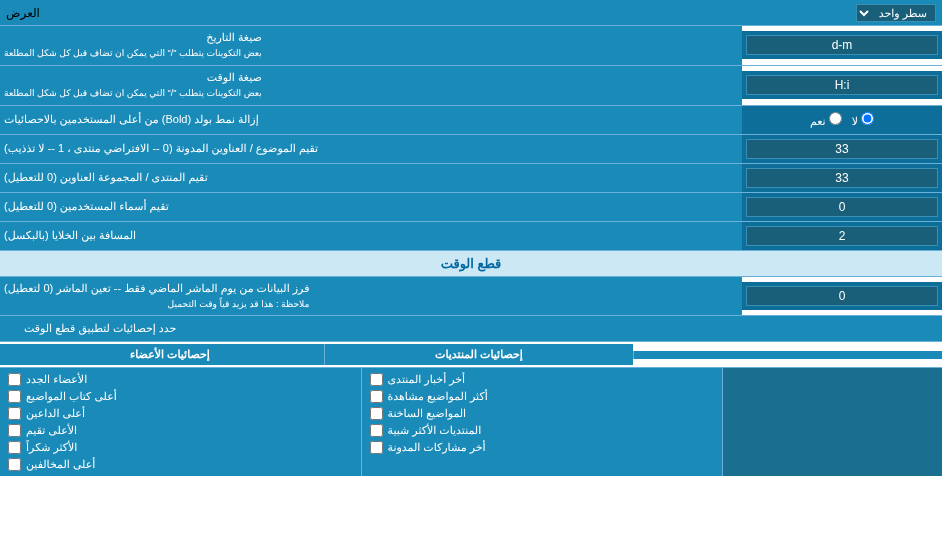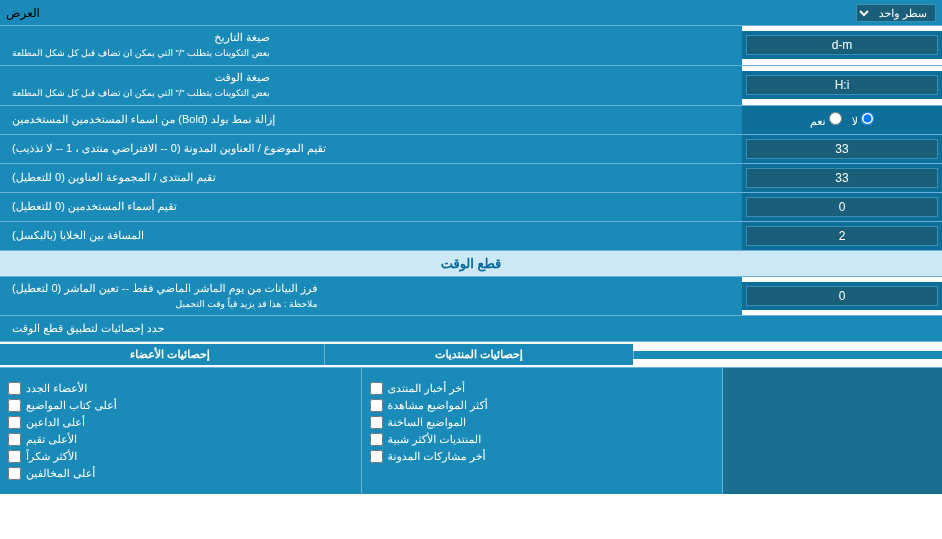--- a/index.html
+++ b/index.html
@@ -12,21 +12,21 @@
     .row {
       display: flex;
       align-items: center;
       border-bottom: 1px solid #6ab0d8;
       min-height: 28px;
     }
     .row-label {
       flex: 1;
       background: #1a8ab8;
       color: #fff;
-      padding: 4px 12px;
+      padding: 4px 4px;
       text-align: right;
       font-size: 11px;
       line-height: 1.4;
       min-height: 28px;
       display: flex;
       align-items: center;
       justify-content: flex-end;
     }
     .row-input {
       width: 200px;
@@ -83,40 +83,40 @@
     }
     .checkboxes-header-cell:last-child { border-left: none; padding-left: 24px; }
     .checkboxes-content-row {
       display: flex;
       min-height: 26px;
     }
     .checkboxes-col {
       flex: 1;
       background: #1a8ab8;
       border-left: 1px solid #6ab0d8;
-      padding: 12px 8px;
+      padding: 3px 8px;
     }
     .checkboxes-col:last-child { border-left: none; }
     .checkbox-item {
       display: flex;
       align-items: center;
       gap: 5px;
       padding: 2px 0;
       color: #fff;
       font-size: 11px;
       justify-content: flex-end;
     }
     .checkbox-item input[type="checkbox"] {
       margin: 0;
     }
     .apply-row {
       background: #1a8ab8;
       color: #fff;
       text-align: center;
-      padding: 4px 12px;
+      padding: 4px 24px;
       font-size: 11px;
       border-bottom: 1px solid #6ab0d8;
       min-height: 26px;
       display: flex;
       align-items: center;
       justify-content: flex-end;
     }
     .top-row {
       display: flex;
       align-items: center;
@@ -167,21 +167,21 @@
         <input type="radio" name="remove_bold" value="no" checked="" style="">
         <span>لا</span>
       </label>
       <label>
         <input type="radio" name="remove_bold" value="yes" style="">
         <span>نعم</span>
       </label>
     </div>
   </div>
   <div class="row-label">
-    <span>إزالة نمط بولد (Bold) من اسماء المستخدمين المستخدمين</span>
+    <span>إزالة نمط بولد (Bold) من أعلى المستخدمين بالاحصائيات</span>
   </div>
 </div>
 
 <div class="row">
   <div class="row-input">
     <input type="text" value="33" style="">
   </div>
   <div class="row-label">
     <span>تقيم الموضوع / العناوين المدونة (0 -- الافتراضي منتدى ، 1 -- لا تذذيب)</span>
   </div>

